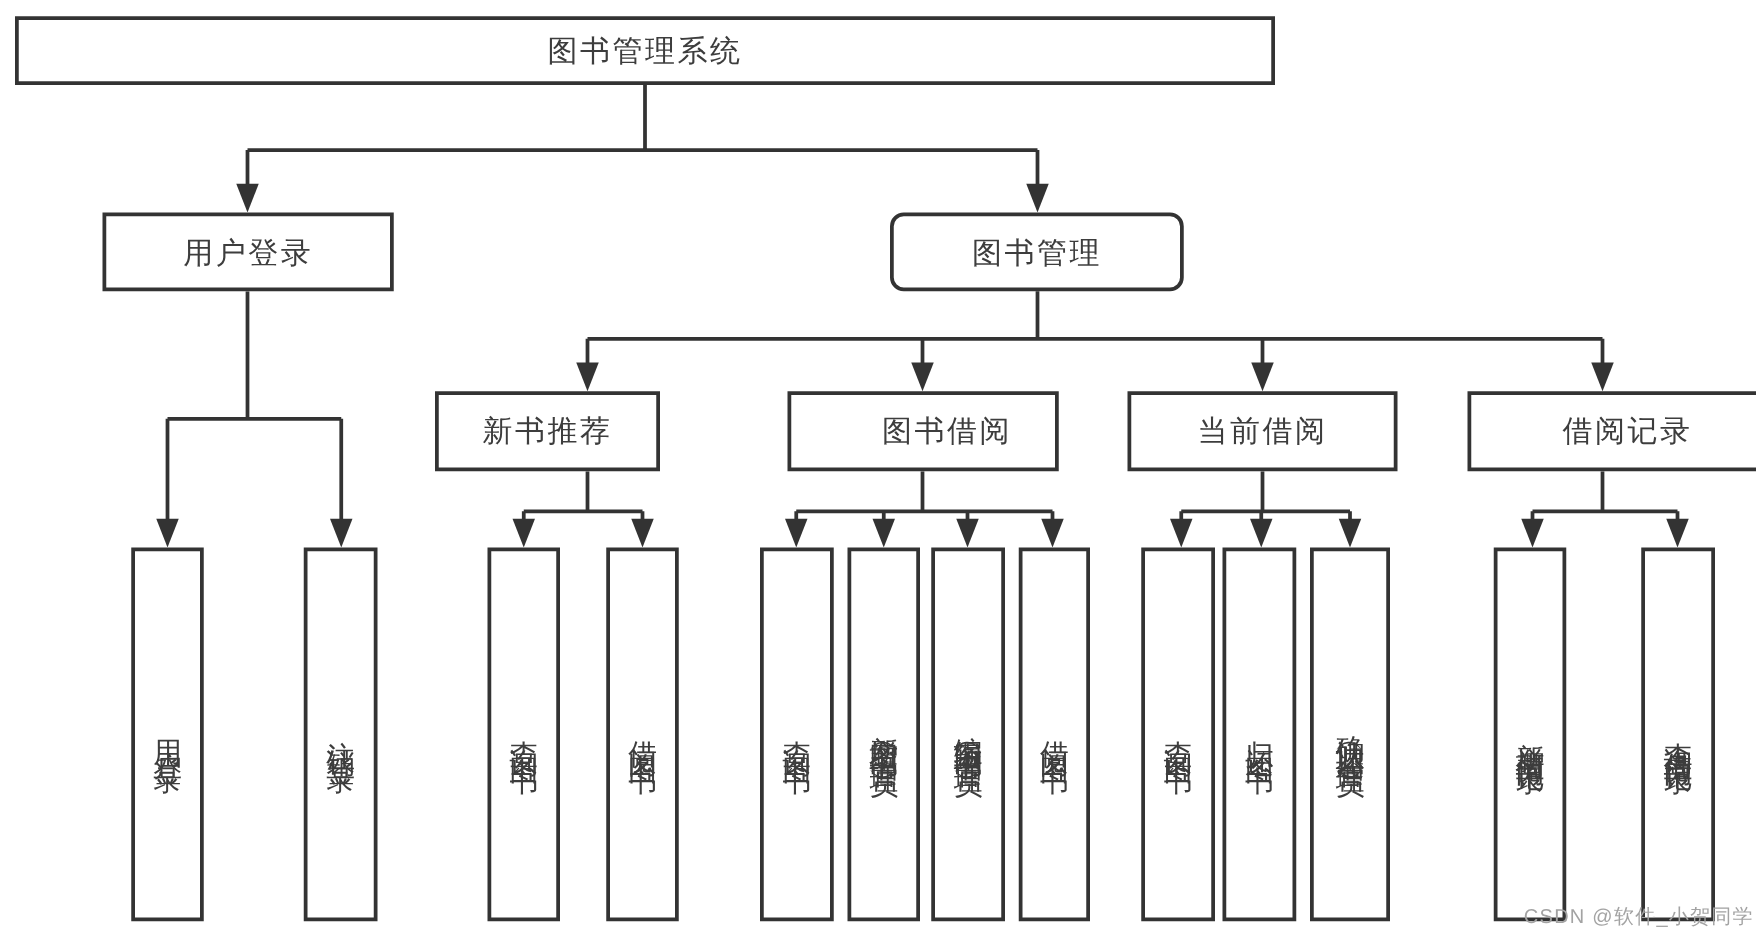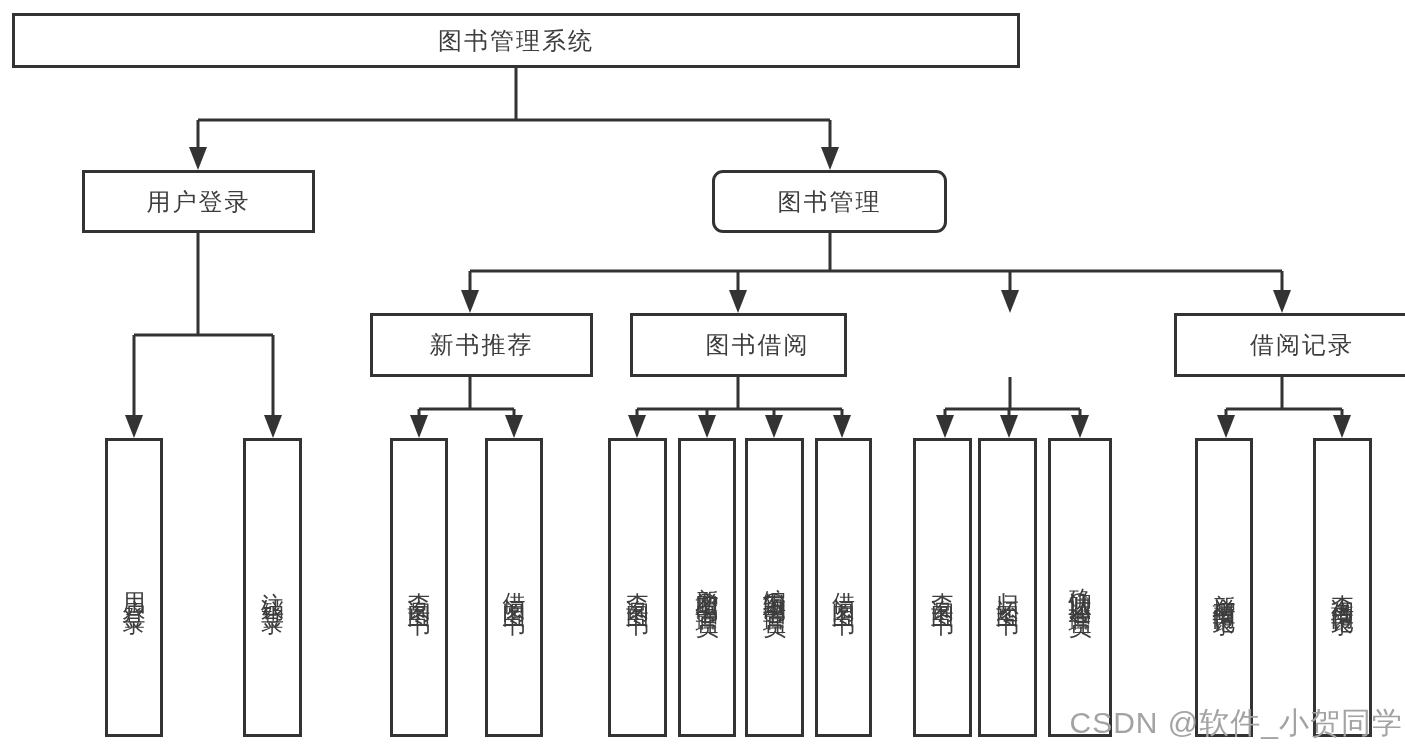--- a/index.html
+++ b/index.html
@@ -42,21 +42,21 @@
     font-size: 23px;
     line-height: 1;
     letter-spacing: 7px;
     white-space: nowrap;
   }
   .v-node.long .vtext { letter-spacing: 4px; }
   .watermark {
     position: absolute;
     right: 2px;
     bottom: 3px;
-    font-size: 30px;
+    font-size: 16px;
     letter-spacing: 1px;
     color: var(--watermark, #a3a3a3);
     z-index: 5;
   }
 </style>
 </head>
 <body>
 
 <div class="canvas">
 
@@ -103,25 +103,28 @@
     <span>图书管理系统</span>
   </div>
 
   <div class="node h-node" style="left:82px; top:170px; width:233px; height:63px;">
     <span>用户登录</span>
   </div>
   <div class="node h-node" style="left:712px; top:170px; width:235px; height:63px;border-radius:11px;">
     <span>图书管理</span>
   </div>
 
-  <div class="node h-node" style="left:370px; top:313px; width:223px; height:64px;text-align:right;">
+  <div class="node h-node" style="left:348px; top:313px; width:180px; height:64px;text-align:right;">
     <span>新书推荐</span>
   </div>
   <div class="node h-node" style="left:630px; top:313px; width:217px; height:64px;padding-left:38px;">
     <span>图书借阅</span>
+  </div>
+  <div class="node h-node" style="left:902px; top:313px; width:216px; height:64px;">
+    <span>当前借阅</span>
   </div>
   <div class="node h-node" style="left:1174px; top:313px; width:256px; height:64px;">
     <span>借阅记录</span>
   </div>
 
   <div class="node v-node" style="left:105px; top:438px; width:58px; height:299px;">
     <span class="vtext">用户登录</span>
   </div>
   <div class="node v-node" style="left:243px; top:438px; width:59px; height:299px;">
     <span class="vtext">注销登录</span>

